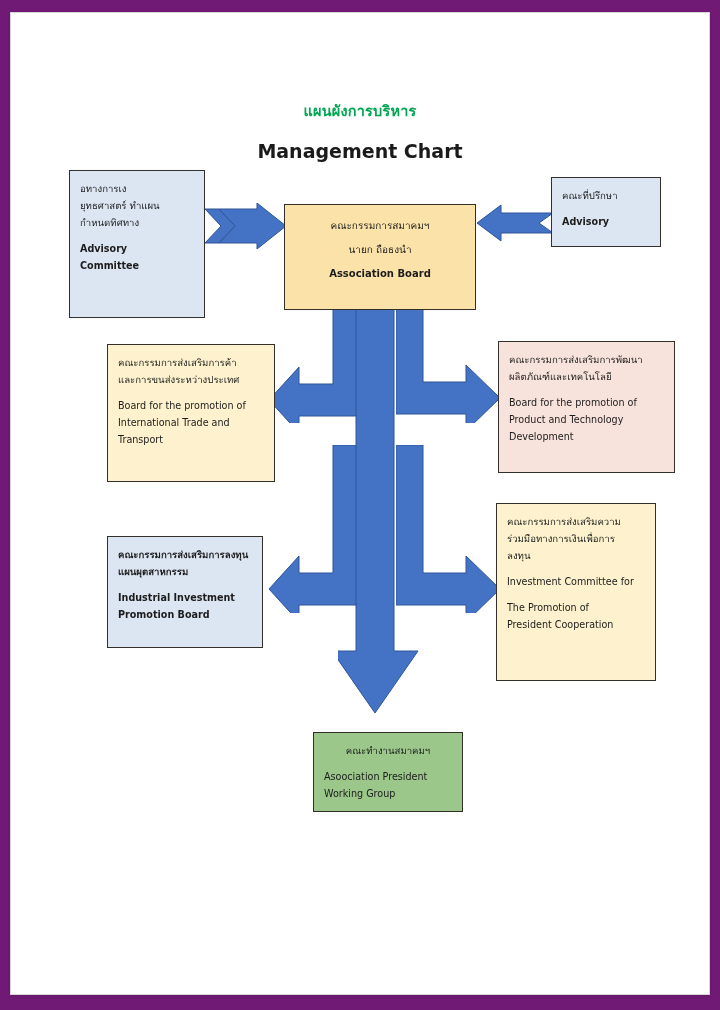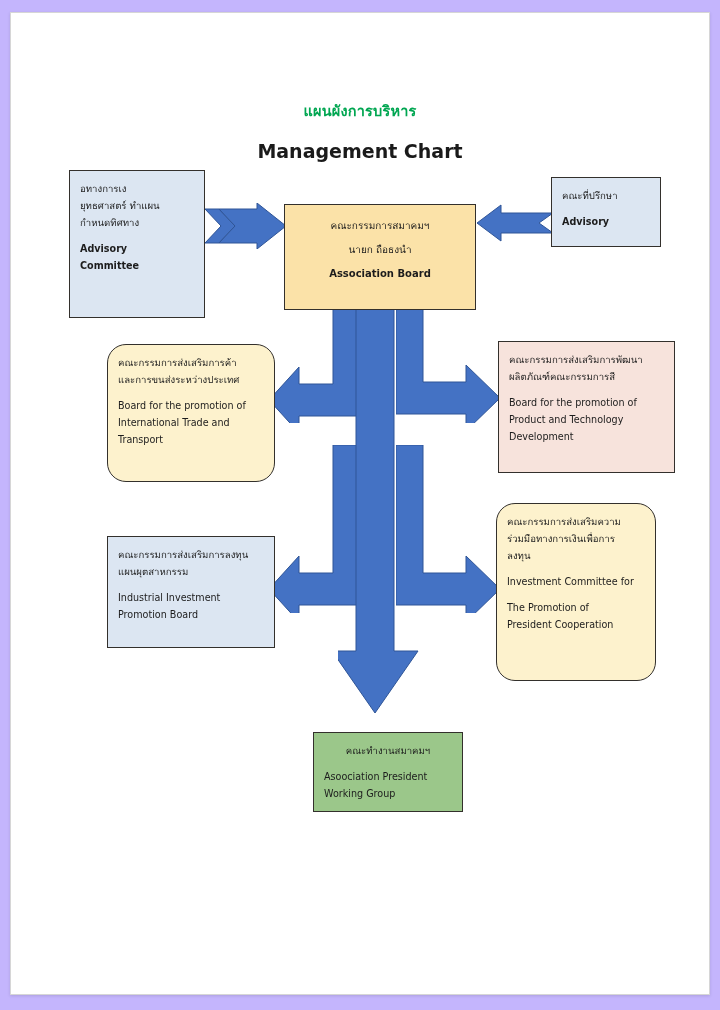--- a/index.html
+++ b/index.html
@@ -10,21 +10,21 @@
     width: 720px;
     height: 1010px;
     background: #ffffff;
     font-family: "DejaVu Sans", "Liberation Sans", sans-serif;
     overflow: hidden;
   }
   #page-shell {
     position: absolute;
     left: 0; top: 0;
     width: 720px; height: 1010px;
-    background: #c4b5fd;
+    background: #701a75;
   }
   .page {
     position: absolute;
     left: 10px;
     top: 12px;
     width: 700px;
     height: 983px;
     background: #ffffff;
     border: 1px solid #d6d6d6;
     box-shadow: 0 1px 3px rgba(0,0,0,0.12);
@@ -71,31 +71,31 @@
   .node .en-line { display: block; white-space: nowrap; }
   .node .en-block { margin-top: 9px; }
   .node .en-bold { font-weight: bold; }
   .node.center-node {
     text-align: center;
     font-size: 10px;
     line-height: 2.4;
   }
   .fill-blue   { background: #dce6f2; }
   .fill-yellow { background: #fbe2a8; margin-top: 28px; }
-  .fill-cream  { background: #fdf2cd; border-radius: 19px; }
+  .fill-cream  { background: #fdf2cd; }
   .fill-pink   { background: #f7e3dc; }
   .fill-green  { background: #9bc78a; }
 
   
   #node-strategy        { left: 58px;  top: 157px; width: 136px; height: 148px; }
   #node-association     { left: 273px; top: 163px; width: 192px; height: 106px; }
   #node-advisory        { left: 540px; top: 164px; width: 110px; height: 70px; }
   #node-trade           { left: 96px;  top: 331px; width: 168px; height: 138px; }
   #node-product         { left: 487px; top: 328px; width: 177px; height: 132px; }
-  #node-industrial      { left: 96px;  top: 523px; width: 168px; height: 112px; }
+  #node-industrial      { left: 96px;  top: 523px; width: 156px; height: 112px; font-weight: bold; }
   #node-financial       { left: 485px; top: 490px; width: 160px; height: 178px; }
   #node-working-group   { left: 302px; top: 719px; width: 150px; height: 80px; }
 
   
   .arrow {
     position: absolute;
   }
   .arrow svg { display: block; }
 </style>
 </head>
@@ -173,21 +173,21 @@
       <div class="node fill-cream" id="node-trade">
         <span class="thai-line">คณะกรรมการส่งเสริมการค้า</span>
         <span class="thai-line">และการขนส่งระหว่างประเทศ</span>
         <span class="en-line en-block">Board for the promotion of</span>
         <span class="en-line">International Trade and</span>
         <span class="en-line">Transport</span>
       </div>
 
       <div class="node fill-pink" id="node-product">
         <span class="thai-line">คณะกรรมการส่งเสริมการพัฒนา</span>
-        <span class="thai-line">ผลิตภัณฑ์คณะกรรมการสี</span>
+        <span class="thai-line">ผลิตภัณฑ์และเทคโนโลยี</span>
         <span class="en-line en-block">Board for the promotion of</span>
         <span class="en-line">Product and Technology</span>
         <span class="en-line">Development</span>
       </div>
 
       <div class="node fill-blue" id="node-industrial">
         <span class="thai-line">คณะกรรมการส่งเสริมการลงทุน</span>
         <span class="thai-line">แผนผุตสาหกรรม</span>
         <span class="en-line en-block">Industrial Investment</span>
         <span class="en-line">Promotion Board</span>

